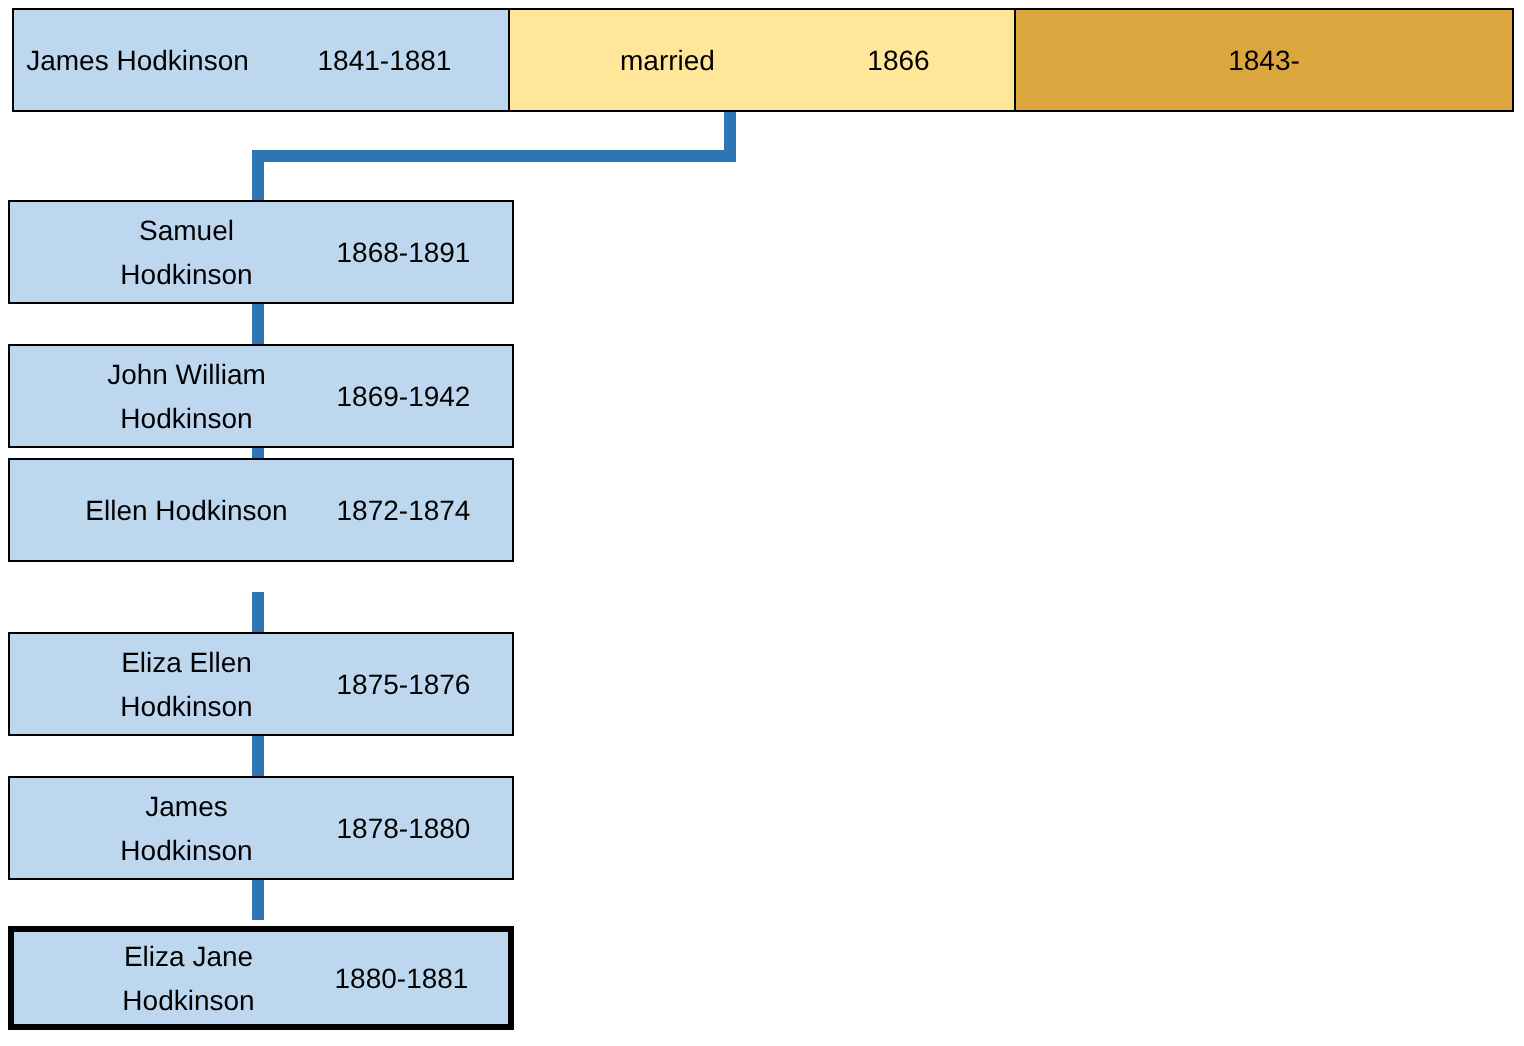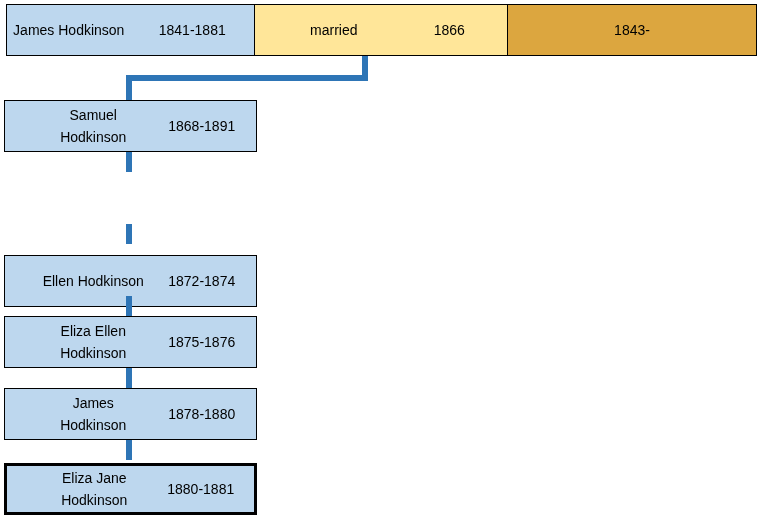--- a/index.html
+++ b/index.html
@@ -31,21 +31,21 @@
   }
   .box .name, .box .dates { width: 100%; }
   
   .father-box   { left: 6px;   top: 4px; width: 249px; background: var(--father-fill, #BDD7EE); }
   .marriage-box { left: 254px; top: 4px; width: 254px; background: var(--marriage-fill, #FFE699); padding-left: 21px; }
   .mother-box   { left: 507px; top: 4px; width: 250px; background: var(--mother-fill, #DCA63F); }
   
   .child-box { left: 4px; width: 253px; background: var(--child-fill, #BDD7EE); padding-left: 34px; }
   .child-0 { top: 100px; }
   .child-1 { top: 172px; }
-  .child-2 { top: 255px; }
+  .child-2 { top: 229px; }
   .child-3 { top: 316px; }
   .child-4 { top: 388px; }
   .child-5 { top: 463px; border-width: 3px; }
   
   .seg {
     position: absolute;
     background: var(--connector, #2E75B6);
   }
   .seg-v { width: 6px; }
   .seg-h { height: 6px; }
@@ -78,20 +78,24 @@
   <div class="seg seg-v drop-from-marriage"></div>
   <div class="seg seg-h elbow-horizontal"></div>
   <div class="seg seg-v drop-to-first-child"></div>
 
   <div class="box child-box child-0">
     <div class="name">Samuel Hodkinson</div>
     <div class="dates">1868-1891</div>
   </div>
   <div class="seg seg-v sib-0"></div>
 
+  <div class="box child-box child-1">
+    <div class="name">John William Hodkinson</div>
+    <div class="dates">1869-1942</div>
+  </div>
   <div class="seg seg-v sib-1"></div>
 
   <div class="box child-box child-2">
     <div class="name">Ellen Hodkinson</div>
     <div class="dates">1872-1874</div>
   </div>
   <div class="seg seg-v sib-2"></div>
 
   <div class="box child-box child-3">
     <div class="name">Eliza Ellen Hodkinson</div>

